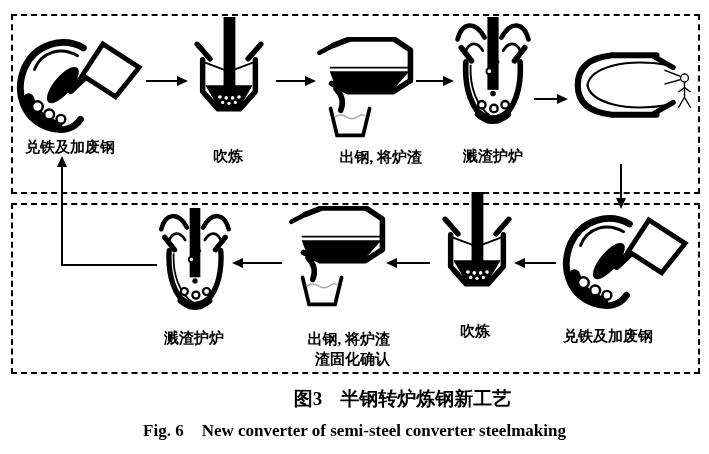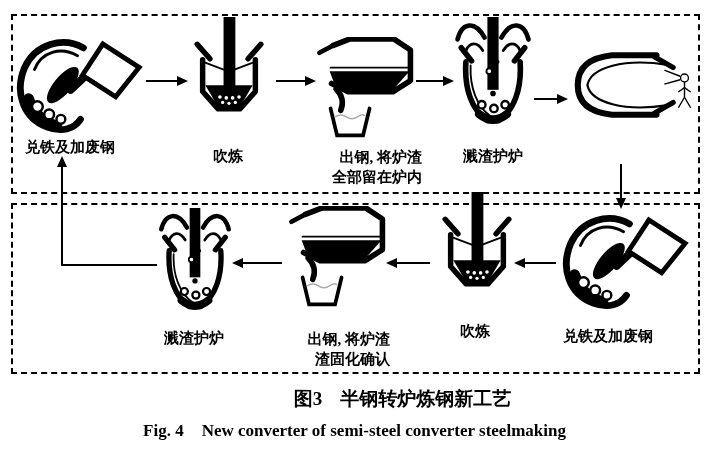--- a/index.html
+++ b/index.html
@@ -149,21 +149,20 @@
     </svg>
   <div class="lbl" style="left:193px;top:146px;width:70px;">吹炼</div>
 
   <div class="ar r" style="left:276px;top:80px;width:38px;"></div>
 
   <svg class="icon" style="left:308px;top:37px;" width="112" height="104">
       <use href="#sym-tap"></use>
     </svg>
   <div class="lbl" style="left:298px;top:147px;width:124px;">
     <div>出钢, 将炉渣</div>
-    <div>全部留在炉内</div>
   </div>
 
   <div class="ar r" style="left:416px;top:80px;width:36px;"></div>
 
   <svg class="icon" style="left:451px;top:17px;" width="84" height="126">
       <use href="#sym-splash"></use>
     </svg>
   <div class="lbl" style="left:450px;top:146px;width:86px;">溅渣护炉</div>
 
   <div class="ar r" style="left:534px;top:98px;width:32px;"></div>
@@ -203,16 +202,16 @@
     </svg>
   <div class="lbl" style="left:151px;top:328px;width:86px;">溅渣护炉</div>
 
   <div class="conn-h" style="left:62px;top:264px;width:95px;"></div>
   <div class="ar-v up" style="left:61px;top:167px;height:99px;"></div>
 
   <div class="caption zh">
     <span>图3</span><span class="gap"></span><span>半钢转炉炼钢新工艺</span>
   </div>
   <div class="caption en">
-    <span>Fig. 4</span><span class="gap"></span><span>New converter of semi-steel converter steelmaking</span>
+    <span>Fig. 6</span><span class="gap"></span><span>New converter of semi-steel converter steelmaking</span>
   </div>
 
 </div>
 
 </body></html>

